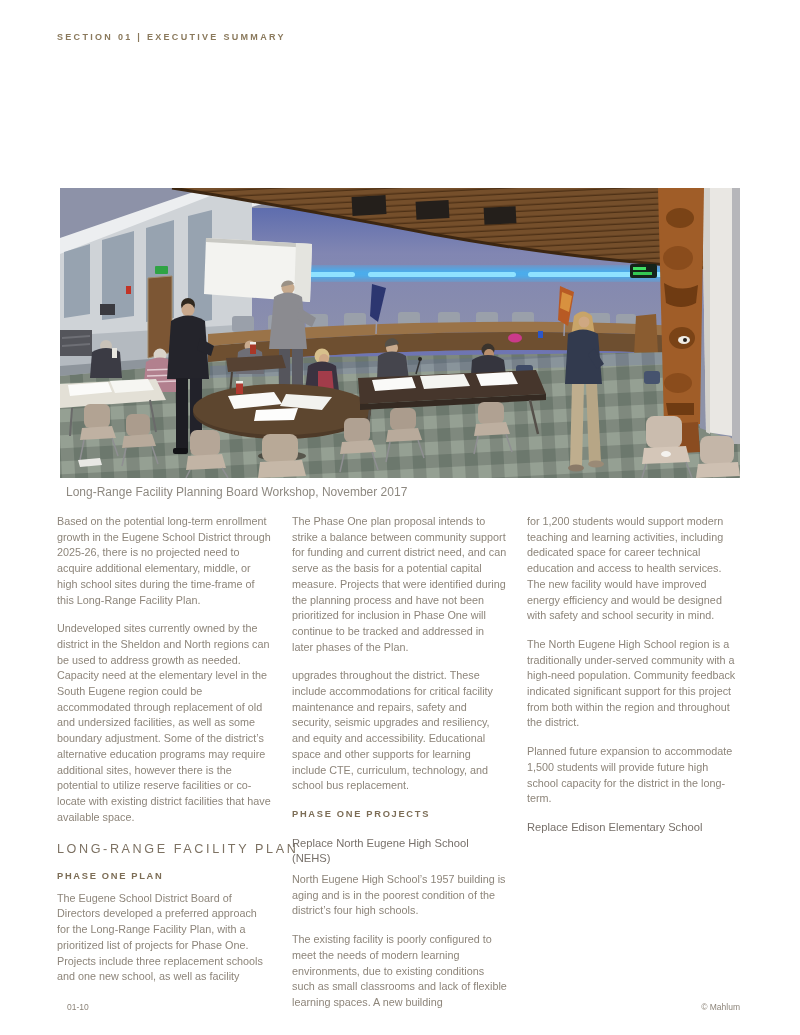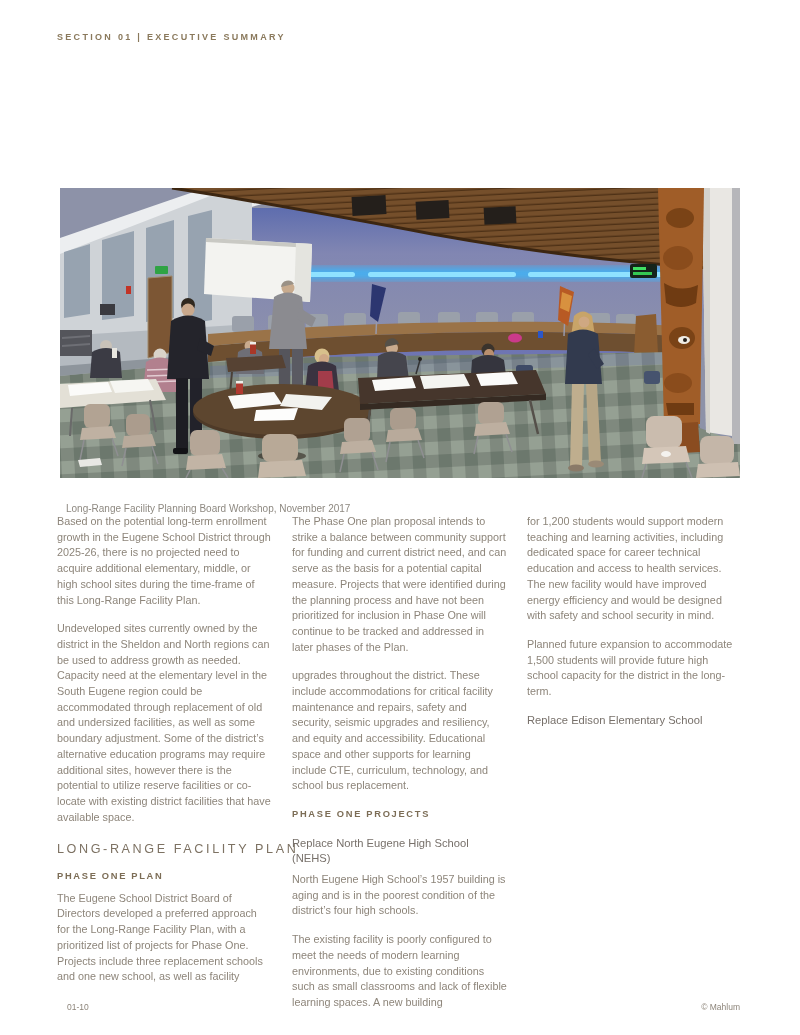--- a/index.html
+++ b/index.html
@@ -6,22 +6,22 @@
   .page {
     position:relative; width:800px; height:1035px; background:#ffffff;
     font-family:"Liberation Sans", sans-serif; overflow:hidden;
   }
   .section-header {
     position:absolute; left:57px; top:32px;
     font-size:9px; font-weight:bold; letter-spacing:2.3px; color:#8a795c;
   }
   figure.photo { position:absolute; left:60px; top:188px; width:680px; height:290px; margin:0; }
   .caption {
-    position:absolute; left:66px; top:503px;
-    font-size:10px; color:#8e8981;
+    position:absolute; left:66px; top:485px;
+    font-size:12px; color:#8e8981;
   }
   .columns {
     position:absolute; left:57px; top:514px; width:686px;
     display:flex; gap:20px;
   }
   .col { width:215px; font-size:10.8px; line-height:15.7px; color:#8d857a; }
   .col p { margin:0 0 13px 0; }
   h2.plan-title {
     font-size:12.6px; font-weight:400; letter-spacing:2.6px; color:#7d7263;
     margin:17px 0 11px 0; white-space:nowrap;
@@ -315,20 +315,21 @@
     <div class="col">
       <p>The Phase One plan proposal intends to strike a balance between community support for funding and current district need, and can serve as the basis for a potential capital measure. Projects that were identified during the planning process and have not been prioritized for inclusion in Phase One will continue to be tracked and addressed in later phases of the Plan.</p>
       <p>upgrades throughout the district. These include accommodations for critical facility maintenance and repairs, safety and security, seismic upgrades and resiliency, and equity and accessibility. Educational space and other supports for learning include CTE, curriculum, technology, and school bus replacement.</p>
       <h3 class="phase projects">PHASE ONE PROJECTS</h3>
       <h4 class="sub">Replace North Eugene High School (NEHS)</h4>
       <p>North Eugene High School’s 1957 building is aging and is in the poorest condition of the district’s four high schools.</p>
       <p>The existing facility is poorly configured to meet the needs of modern learning environments, due to existing conditions such as small classrooms and lack of flexible learning spaces. A new building</p>
     </div>
     <div class="col">
       <p>for 1,200 students would support modern teaching and learning activities, including dedicated space for career technical education and access to health services. The new facility would have improved energy efficiency and would be designed with safety and school security in mind.</p>
+      <p>The North Eugene High School region is a traditionally under-served community with a high-need population. Community feedback indicated significant support for this project from both within the region and throughout the district.</p>
       <p>Planned future expansion to accommodate 1,500 students will provide future high school capacity for the district in the long-term.</p>
       <h4 class="sub">Replace Edison Elementary School</h4>
     </div>
   </div>
 
   <div class="footer-left">01-10</div>
   <div class="footer-right">© Mahlum</div>
 
 </div>
 

